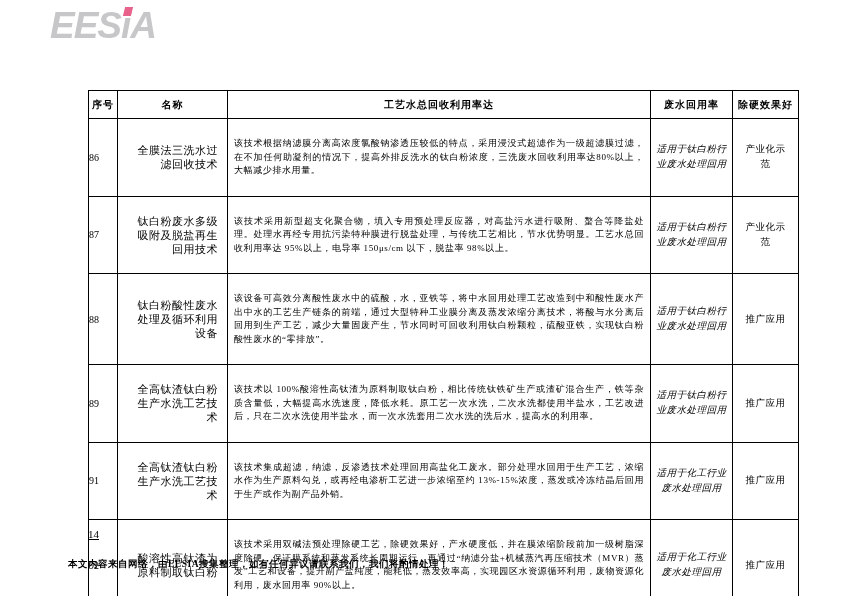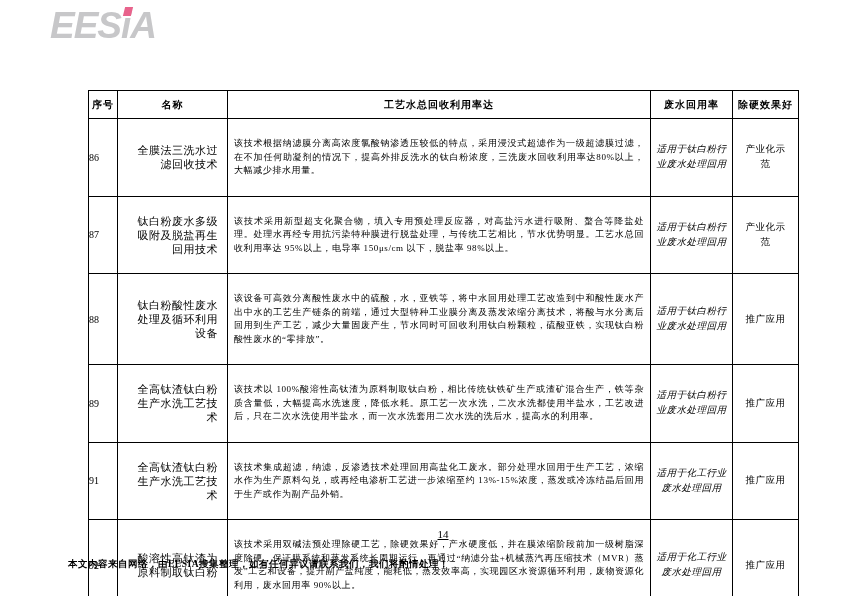--- a/index.html
+++ b/index.html
@@ -50,21 +50,21 @@
   }
   td.c-id   { font-size: 10px; text-align: left; }
   td.c-name { font-size: 11px; text-align: right; padding: 2px 9px; letter-spacing: 0.5px; line-height: 14px; }
   td.c-desc { font-size: 9px;  text-align: justify; padding: 18px 6px; letter-spacing: 0.6px; line-height: 13.5px; }
   td.c-scope{ font-size: 9.5px; text-align: center; padding: 2px 4px; letter-spacing: 0.5px; line-height: 15px; font-style: italic; }
   td.c-stage{ font-size: 9.5px; text-align: center; padding: 17px 10px; letter-spacing: 0.5px; line-height: 15px; }
 
   
   .page-number {
     position: absolute; left: 68px; top: 528px; width: 710px;
-    text-align: center; font-size: 11px;
+    font-size: 11px;
     font-family: "Liberation Serif", "DejaVu Serif", serif;
     text-decoration: underline;
   }
   .disclaimer {
     position: absolute; left: 0; top: 558px; width: 842px;
     font-size: 9.5px; font-weight: bold;
     letter-spacing: 0.5px;
     padding-left: 48px;
   }
 </style>

